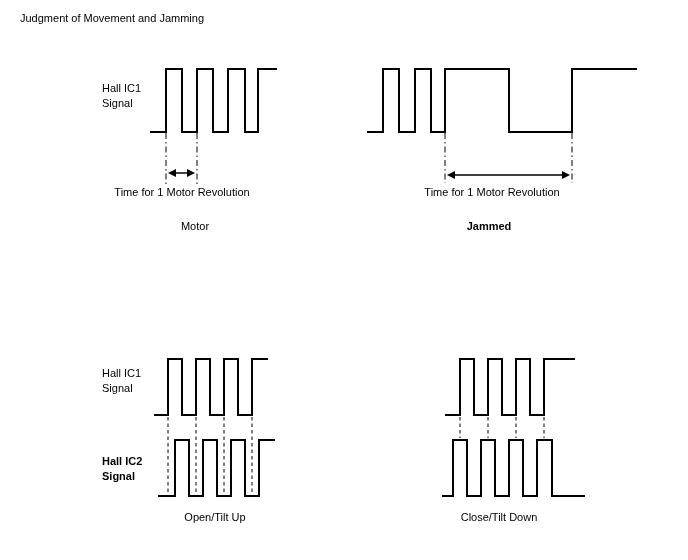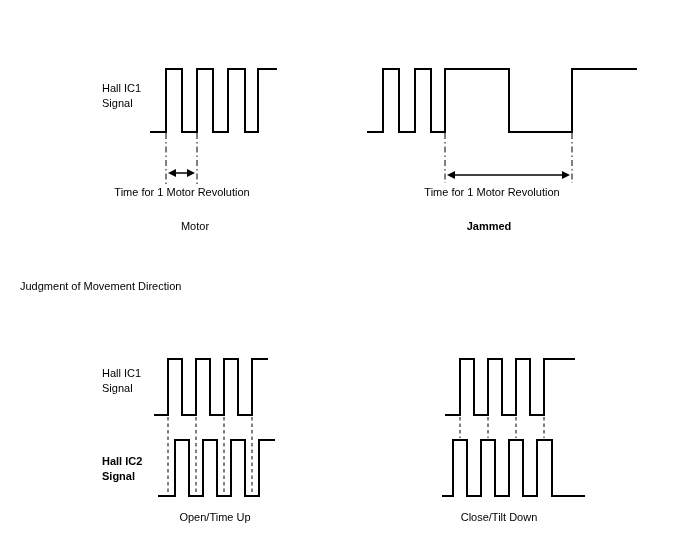--- a/index.html
+++ b/index.html
@@ -35,41 +35,41 @@
     position: absolute;
     left: 0;
     top: 0;
   }
 </style>
 </head>
 <body>
 
 <div id="page">
 
+  <div class="txt" style="left:20px; top:12px;">Judgment of Movement and Jamming</div>
 
   <div class="txt two-line" style="left:93px; top:81px;">Hall IC1
 Signal</div>
 
   <div class="txt centered" style="left:182px; top:186px;">Time for 1 Motor Revolution</div>
 
   <div class="txt centered" style="left:195px; top:220px;">Motor</div>
 
   <div class="txt centered" style="left:492px; top:186px;">Time for 1 Motor Revolution</div>
 
   <div class="txt centered" style="left:489px; top:220px;font-weight:bold;">Jammed</div>
 
-  <div class="txt" style="left:20px; top:280px;">Judgment of Movement Direction</div>
 
   <div class="txt two-line" style="left:93px; top:366px;">Hall IC1
 Signal</div>
 
   <div class="txt two-line" style="left:93px; top:454px;font-weight:bold;">Hall IC2
 Signal</div>
 
-  <div class="txt centered" style="left:215px; top:511px;">Open/Time Up</div>
+  <div class="txt centered" style="left:215px; top:511px;">Open/Tilt Up</div>
 
   <div class="txt centered" style="left:499px; top:511px;">Close/Tilt Down</div>
 
   <svg id="diagram-svg" width="688" height="560" viewBox="0 0 688 560">
       <polyline points="150,132 166,132 166,69 182,69 182,132 197,132 197,69 213,69 213,132 228,132 228,69 245,69 245,132 258,132 258,69 277,69" fill="none" stroke="#000000" stroke-width="2" stroke-linejoin="miter"></polyline>
       <polyline points="367,132 383,132 383,69 399,69 399,132 415,132 415,69 431,69 431,132 445,132 445,69 509,69 509,132 572,132 572,69 637,69" fill="none" stroke="#000000" stroke-width="2" stroke-linejoin="miter"></polyline>
       <polyline points="154,415 168,415 168,359 182,359 182,415 196,415 196,359 210,359 210,415 224,415 224,359 238,359 238,415 252,415 252,359 268,359" fill="none" stroke="#000000" stroke-width="2" stroke-linejoin="miter"></polyline>
       <polyline points="158,496 175,496 175,440 189,440 189,496 203,496 203,440 217,440 217,496 231,496 231,440 245,440 245,496 259,496 259,440 275,440" fill="none" stroke="#000000" stroke-width="2" stroke-linejoin="miter"></polyline>
       <polyline points="445,415 460,415 460,359 474,359 474,415 488,415 488,359 502,359 502,415 516,415 516,359 530,359 530,415 544,415 544,359 575,359" fill="none" stroke="#000000" stroke-width="2" stroke-linejoin="miter"></polyline>
       <polyline points="442,496 453,496 453,440 467,440 467,496 481,496 481,440 495,440 495,496 509,496 509,440 523,440 523,496 537,496 537,440 552,440 552,496 585,496" fill="none" stroke="#000000" stroke-width="2" stroke-linejoin="miter"></polyline>

